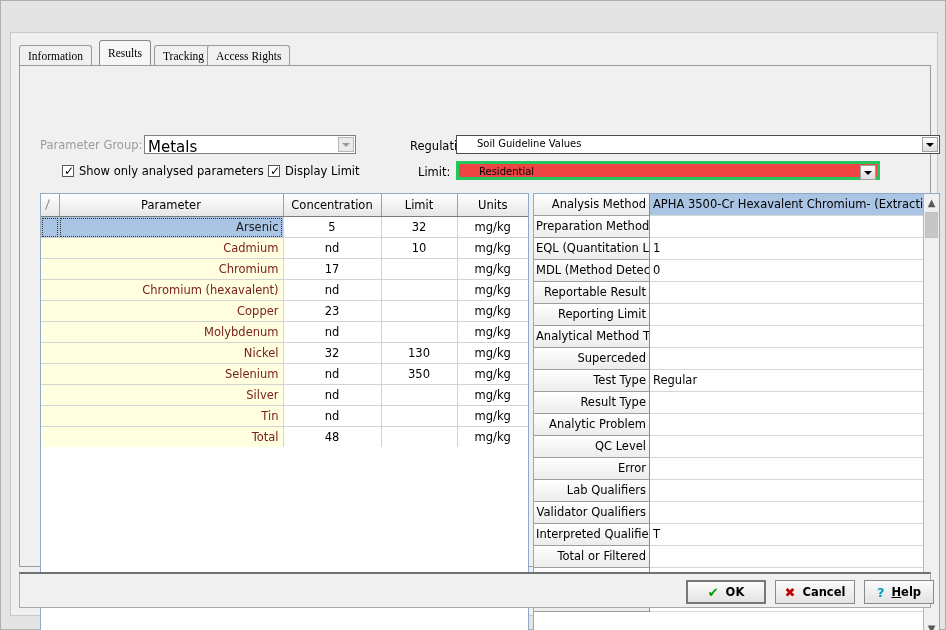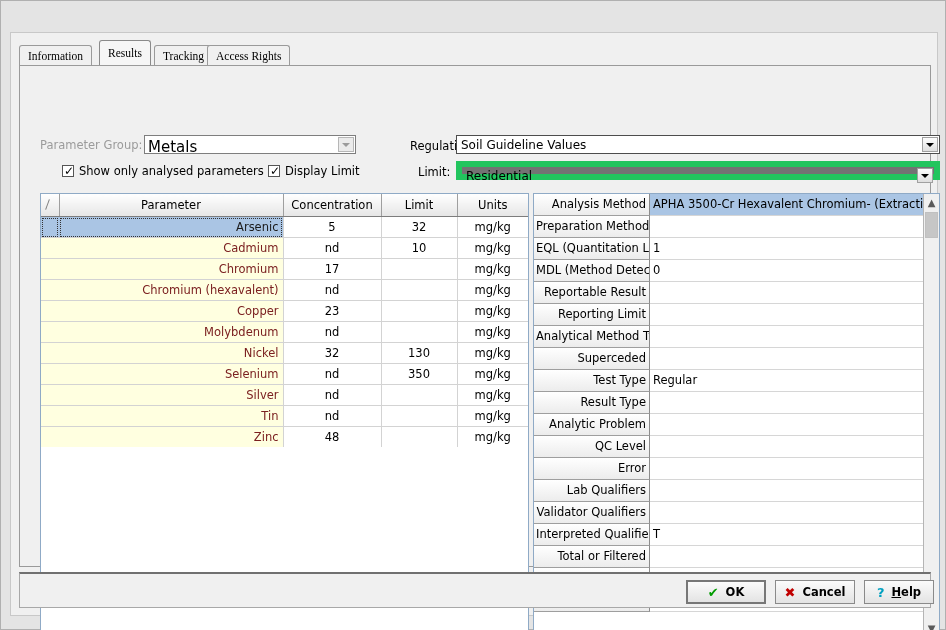--- a/index.html
+++ b/index.html
@@ -122,25 +122,25 @@
 
   #reg-label { position: absolute; left: 370px; top: 73px; margin-left: 20px; }
   #lim-label { position: absolute; left: 398px; top: 99px; }
   #reg-combo {
     position: absolute; left: 436px; top: 69px;
     width: 484px; height: 19px;
     background: #fff; border: 1px solid #4d4d4d; box-sizing: border-box;
   }
   #lim-combo {
     position: absolute; left: 436px; top: 95px;
-    width: 484px; height: 19px;
-    background: #737373; border: 6px solid #22c55e; box-sizing: border-box;
+    width: 424px; height: 19px;
+    background: #ef4444; border: 3px solid #22c55e; box-sizing: border-box;
   }
   #reg-combo .cbtext, #lim-combo .cbtext {
-    position: absolute; left: 4px; top: 2px; font-size: 12px;
+    position: absolute; left: 20px; top: 2px; font-size: 10px;
   }
 
   
   #left-grid {
     position: absolute; left: 20px; top: 127px;
     width: 489px; height: 444px;
     background: #fff;
     border: 1px solid #8faac6;
     box-sizing: border-box;
     overflow: hidden;
@@ -417,21 +417,21 @@
               </tr>
               <tr>
                 <td class="c-param" style="border-right: none;"></td>
                 <td class="c-param" style="border-left: none;">Tin</td>
                 <td class="c-num">nd</td>
                 <td class="c-num"></td>
                 <td class="c-num" style="border-right: none;">mg/kg</td>
               </tr>
               <tr>
                 <td class="c-param" style="border-right: none;"></td>
-                <td class="c-param" style="border-left: none;">Zinc</td>
+                <td class="c-param" style="border-left: none;">Total</td>
                 <td class="c-num">48</td>
                 <td class="c-num"></td>
                 <td class="c-num" style="border-right: none;">mg/kg</td>
               </tr>
             </tbody>
         </table>
         <div id="left-filler" style="height: 189px;"></div>
       </div>
 
       <div id="right-grid">

